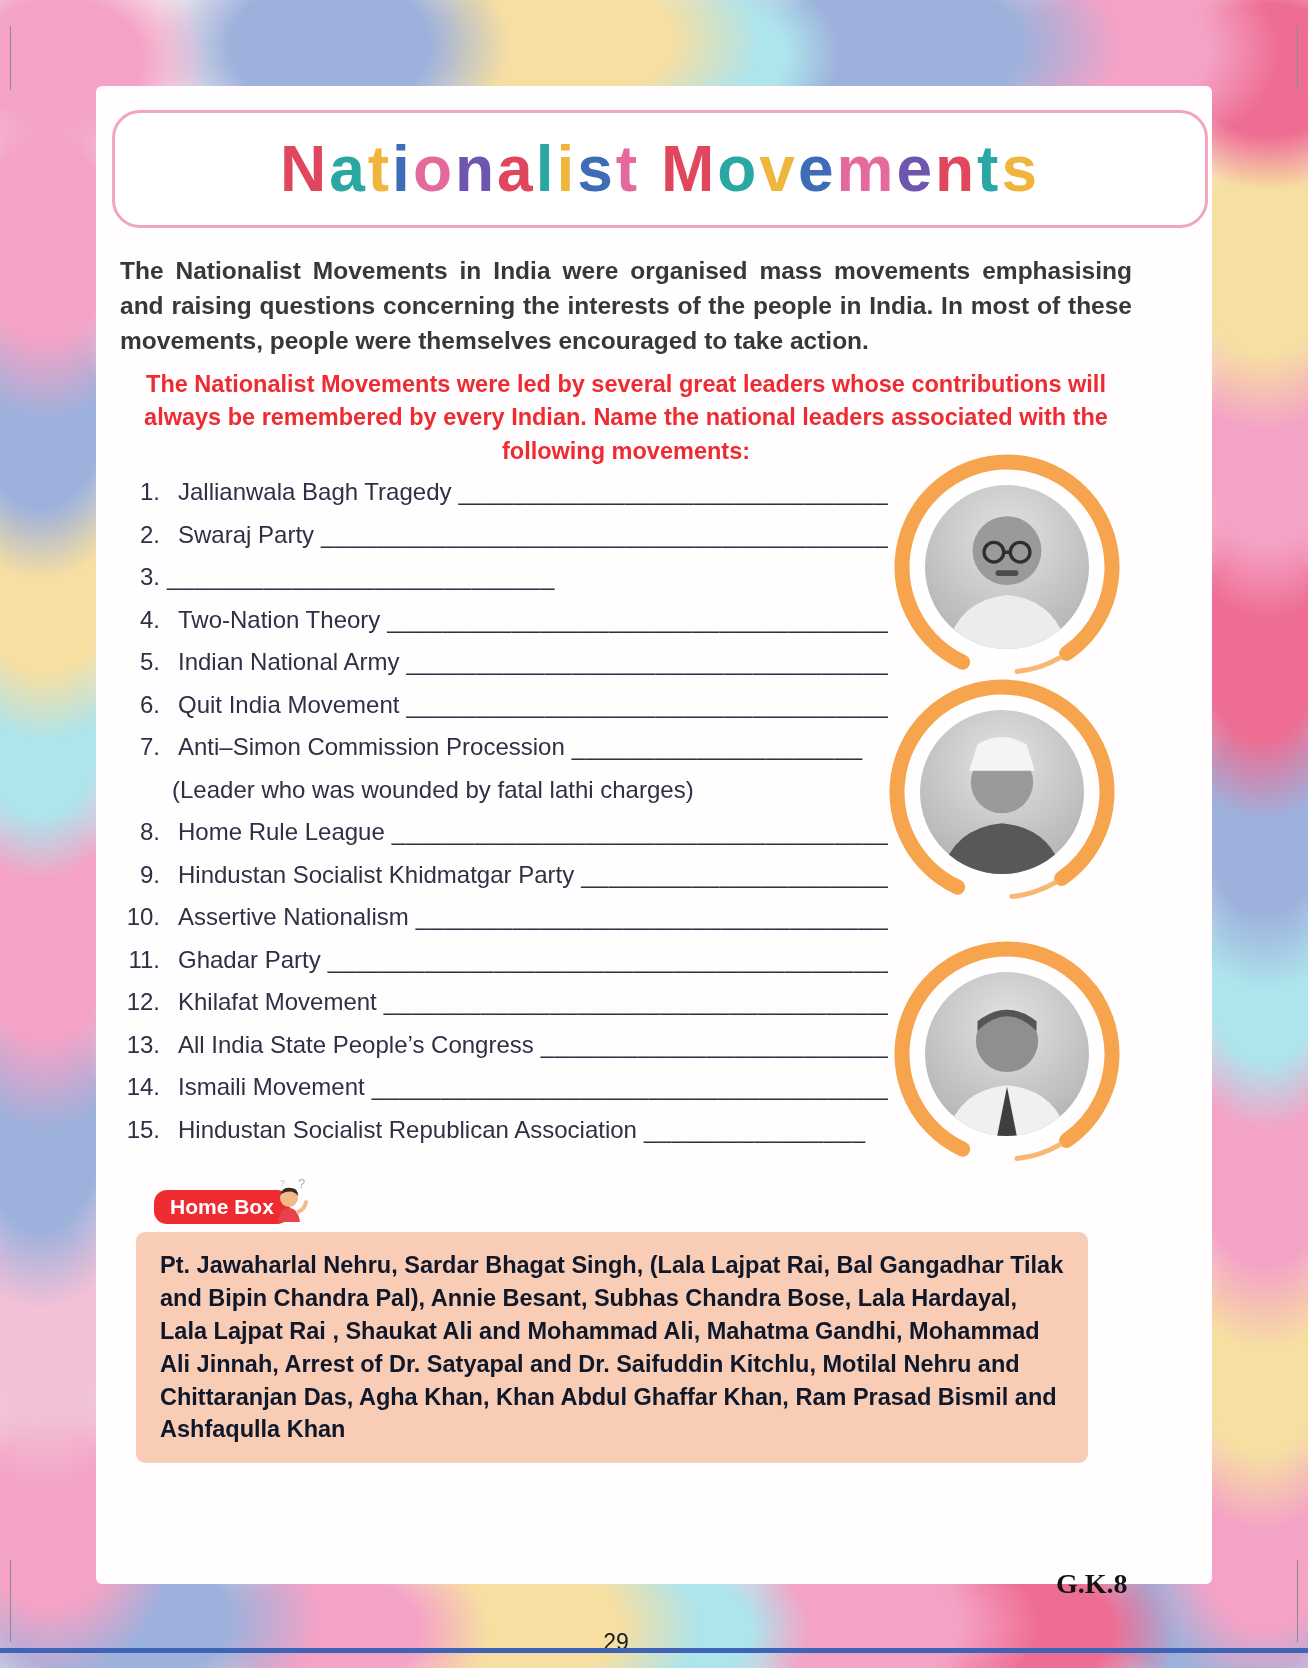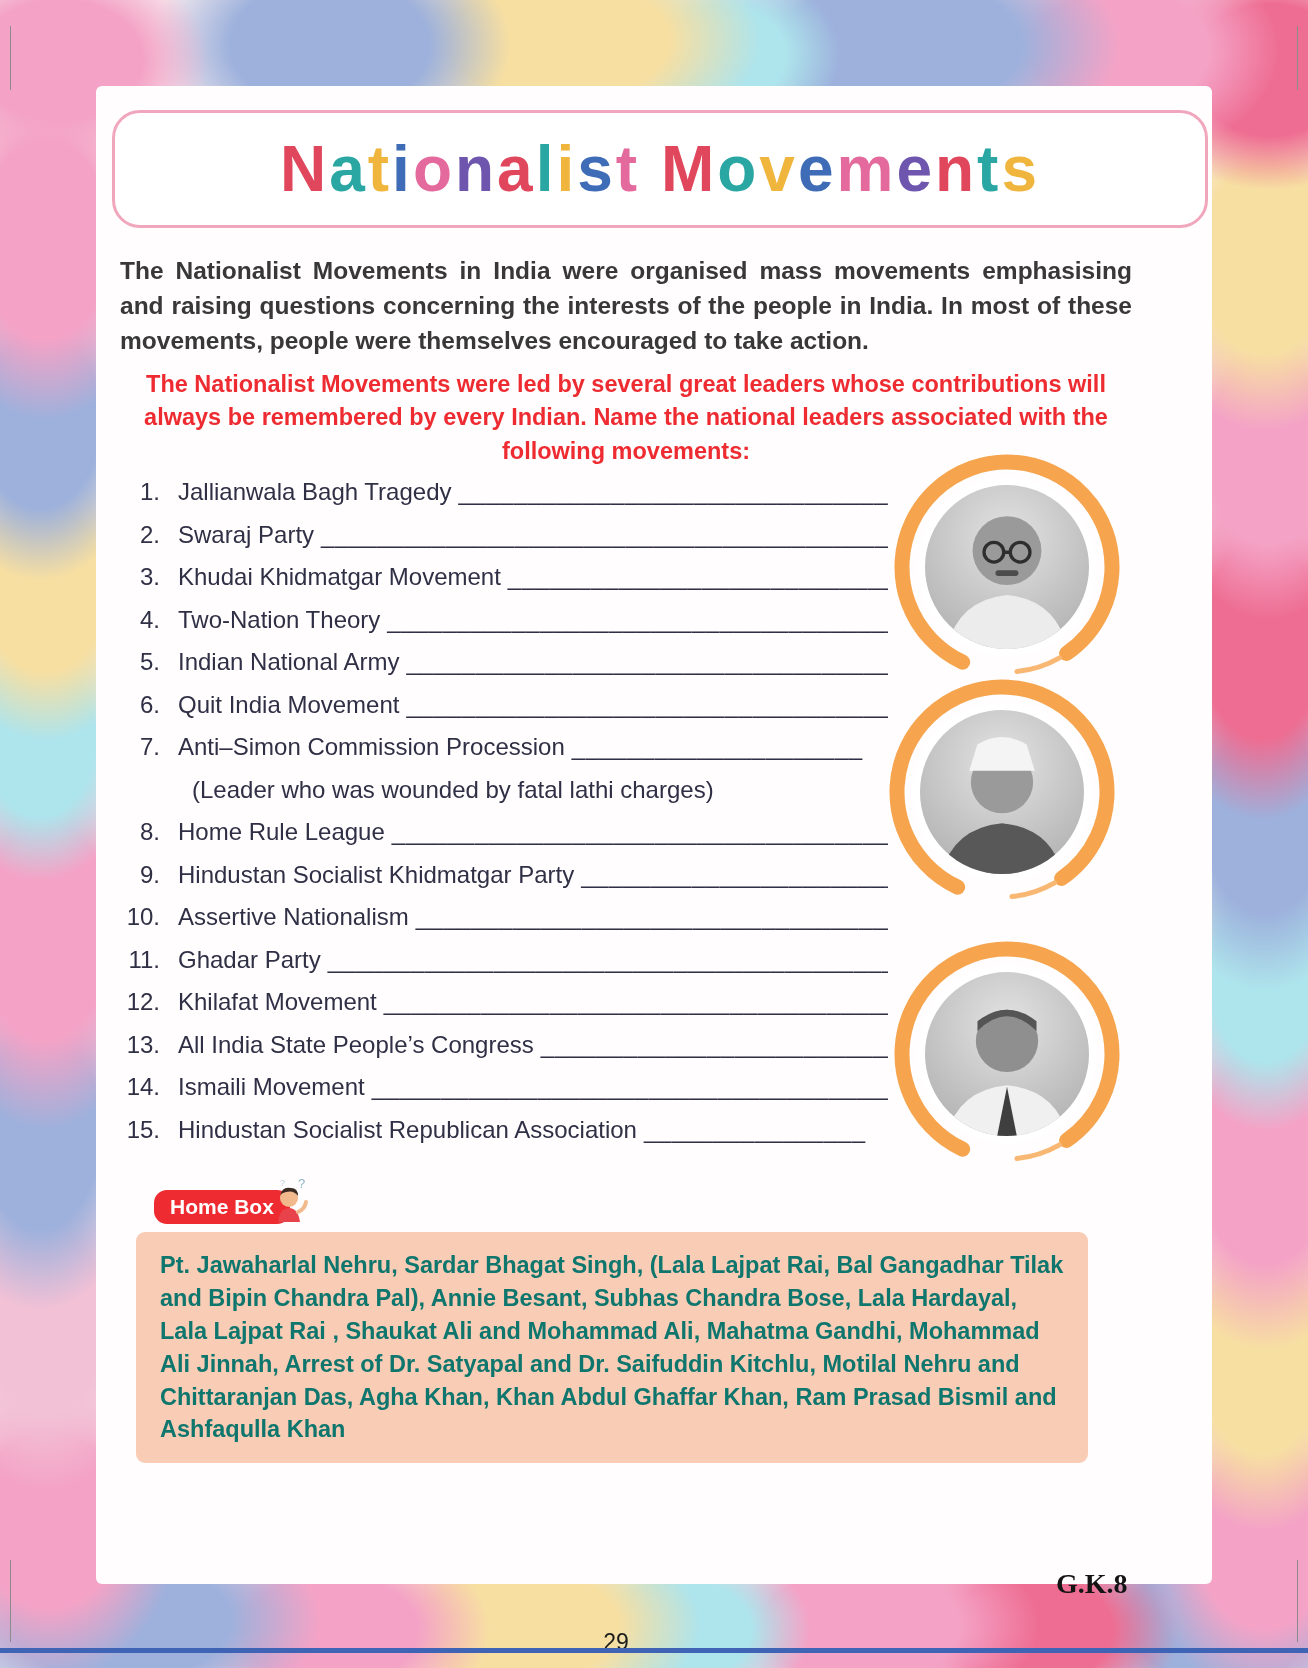--- a/index.html
+++ b/index.html
@@ -66,21 +66,21 @@
   }
   
   .q-list { position:absolute; left:12px; top:392px; width:780px; }
   .q-row {
     display:flex; align-items:baseline; height:42.5px;
     font-size:24px; color:#2f2f45; white-space:nowrap; overflow:hidden;
   }
   .q-num { width:52px; text-align:right; flex:0 0 52px; }
   .q-label { margin-left:18px; }
   .q-blank { margin-left:7px; letter-spacing:0.5px; color:#2f2f45; }
-  .q-note .q-label { margin-left:32px; }
+  .q-note .q-label { margin-left:12px; }
   
   .portrait { position:absolute; width:240px; height:240px; }
   .portrait svg.arc { position:absolute; left:0; top:0; width:240px; height:240px; }
   .photo {
     position:absolute; left:50%; top:50%; transform:translate(-50%,-50%);
     width:178px; height:178px; border-radius:50%; border:7px solid #fff;
     background:radial-gradient(circle at 50% 32%, #e3e3e3, #b2b2b2 85%);
     overflow:hidden;
   }
   .photo svg { width:100%; height:100%; display:block; }
@@ -89,21 +89,21 @@
   .p-jinnah { left:791px; top:848px; }
   
   .hint-label {
     position:absolute; left:58px; top:1104px; background:#ee2b31; color:#fff;
     font-size:21px; font-weight:bold; padding:5px 16px; border-radius:13px;
   }
   .hint-icon { position:absolute; left:172px; top:1090px; width:46px; height:50px; }
   .hint-text {
     position:absolute; left:40px; top:1146px; width:952px; min-height:198px;
     background:#f8ccb5; border-radius:9px; padding:17px 24px;
-    font-size:23.5px; color:#0f766e; line-height:1.4; font-weight:bold;
+    font-size:23.5px; color:#0f172a; line-height:1.4; font-weight:bold;
   }
   
   .page-number { position:absolute; left:586px; top:1629px; width:60px; text-align:center;
     font-size:23px; color:#1c1c1c; }
   .book-label { position:absolute; left:1056px; top:1568px; font-family:Liberation Serif, serif;
     font-weight:bold; font-size:28px; color:#141414; }
   .bottom-line { position:absolute; left:0; top:1648px; width:1308px; height:5px; background:#3f63b5; }
   .tick { position:absolute; width:1px; background:#8b8b8b; }
   .tick.lt { left:10px; top:26px; height:64px; }
   .tick.lb { left:10px; top:1560px; height:82px; }
@@ -129,21 +129,20 @@
         <span class="q-label">Jallianwala Bagh Tragedy</span>
         <span class="q-blank">_________________________________</span>
       </div>
     <div class="q-row">
         <span class="q-num">2.</span>
         <span class="q-label">Swaraj Party</span>
         <span class="q-blank">____________________________________________</span>
       </div>
     <div class="q-row">
         <span class="q-num">3.</span>
-        <span class="q-label">Khudai Khidmatgar Movement</span>
         <span class="q-blank">____________________________</span>
       </div>
     <div class="q-row">
         <span class="q-num">4.</span>
         <span class="q-label">Two-Nation Theory</span>
         <span class="q-blank">_______________________________________</span>
       </div>
     <div class="q-row">
         <span class="q-num">5.</span>
         <span class="q-label">Indian National Army</span>

